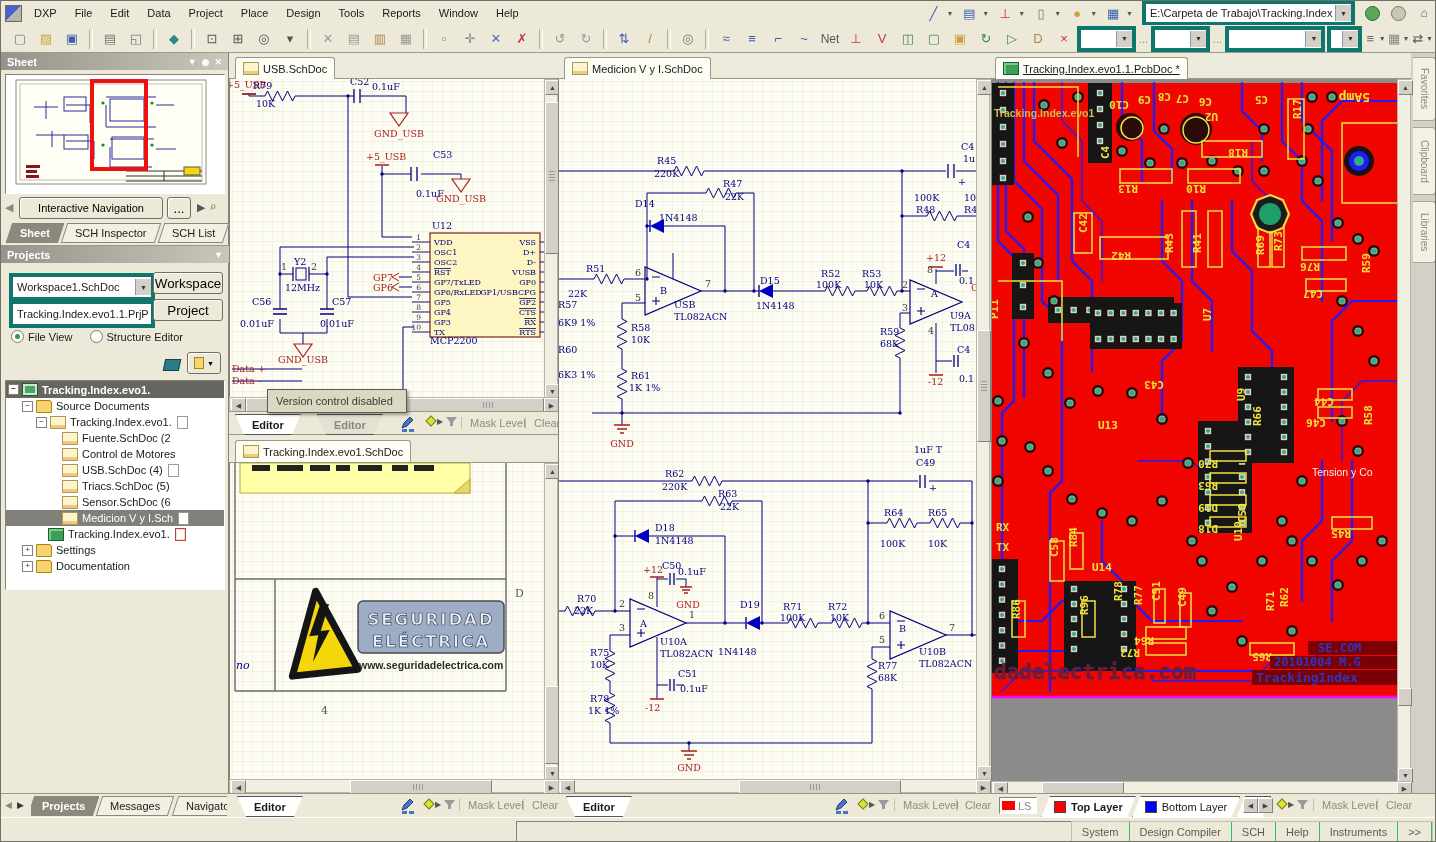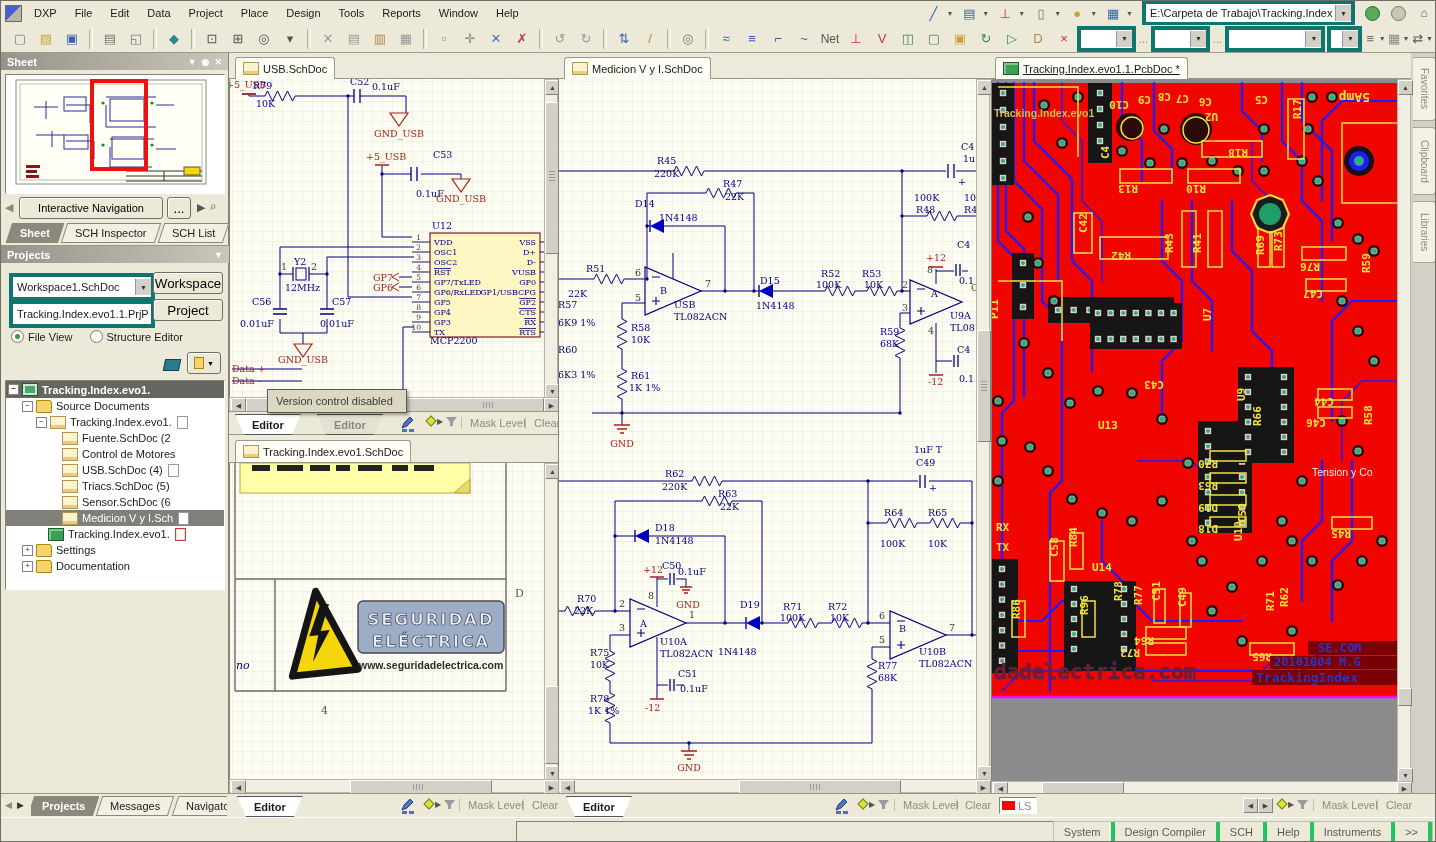--- a/index.html
+++ b/index.html
@@ -37,21 +37,21 @@
   .ticon.folder{background:#f7d370;border:1px solid #a8860d;border-radius:1px 3px 1px 1px;}
   .ticon.sheet{background:#fdf4cf;border:1px solid #b09a50;box-shadow:inset 0 -3px 0 #e8cf77;}
   .ticon.pcb{background:#3d9e57;border:1px solid #1c5e2e;box-shadow:inset 2px 2px 0 #7cc98f;}
   .ticon.project{background:#4da567;border:1px solid #205c33;box-shadow:inset 0 0 0 2px #cfe6d4;}
   .docbadge{width:9px;height:11px;border:1px solid #9a9a9a;background:#fff;margin-left:5px;flex:none;}
   .docbadge.red{border-color:#c04040;box-shadow:inset 0 0 0 1px #ffd7d7;}
   .radio{width:11px;height:11px;border-radius:50%;border:1px solid #7b7b6e;background:#fff;display:inline-block;vertical-align:-2px;margin-right:4px;position:relative;}
   .radio.on::after{content:"";position:absolute;left:3px;top:3px;width:5px;height:5px;border-radius:50%;background:#3a9a3a;}
   .vtab{position:absolute;left:1412px;width:22px;background:#f3f1e4;border:1px solid #a8a495;border-left:none;border-radius:0 4px 4px 0;writing-mode:vertical-rl;display:flex;align-items:center;justify-content:center;color:#8a887b;font-size:10px;}
   .statusbox{position:absolute;top:3px;height:19px;border:1px solid;border-color:#848278 #fff #fff #848278;display:flex;align-items:center;padding:0 6px;font-size:11px;}
-  .stbtn{height:19px;display:inline-flex;align-items:center;padding:0 10px;color:#5d5b50;border-right:4px solid #22c55e;}
+  .stbtn{height:19px;display:inline-flex;align-items:center;padding:0 10px;color:#5d5b50;border-right:1px solid #22c55e;}
   .layertab{height:20px;background:#fff;border:1px solid #555;clip-path:polygon(9px 0,100% 0,calc(100% - 9px) 100%,0 100%);display:inline-flex;align-items:center;padding:0 12px;margin-right:-4px;}
   .sq{width:10px;height:10px;display:inline-block;margin-right:5px;border:1px solid #444;}
   .tooltipbox{background:#dcd7c2;border:1px solid #5c5a50;box-shadow:2px 2px 3px rgba(0,0,0,.35);color:#3b3a33;display:flex;align-items:center;padding:0 8px;font-size:11px;}
   svg text{user-select:none;}
 </style>
 </head>
 <body>
 
 <div id="app">
 
@@ -1405,20 +1405,34 @@
           <path d="M1,2 H12 L8,7 V11 H5 V7 Z" fill="#9a9a9a"></path>
         </svg>
       </span>
     <span class="abs gray-lbl" style="left:893px;top:5px;border-left:1px solid #c2bfae;padding-left:8px;"><span>Mask Level</span></span>
     <span class="abs gray-lbl" style="left:955px;top:5px;border-left:1px solid #c2bfae;padding-left:8px;"><span>Clear</span></span>
 
     <span class="abs s3" style="left:998px;top:3px;width:38px;height:17px;background:#fff;display:flex;align-items:center;padding:0 2px;box-sizing:border-box;">
       <span style="width:13px;height:9px;background:#ff0000;display:inline-block;margin-right:3px;"></span>
         <span class="gray-lbl">LS</span>
     </span>
+    <div class="abs" id="layerTabs" style="left:1040px;top:2px;display:flex;">
+        <span class="layertab">
+          <span class="sq" style="background: rgb(255, 0, 0);"></span>
+          <span style="font-weight: bold;">Top Layer</span>
+        </span>
+        <span class="layertab">
+          <span class="sq" style="background: rgb(0, 0, 255);"></span>
+          <span>Bottom Layer</span>
+        </span>
+        <span class="layertab" style="padding-right: 4px;">
+          <span class="sq" style="background: rgb(255, 0, 255);"></span>
+          <span></span>
+        </span>
+      </div>
     <span class="abs sbarrow" style="left:1242px;top:4px;">◀</span>
     <span class="abs sbarrow" style="left:1257px;top:4px;">▶</span>
     <span class="abs" style="left:1277px;top:4px;display:flex;">
         <span style="width:6px;height:6px;background:#d8e23a;border:1px solid #7a7a20;transform:rotate(45deg);margin-top:2px;"></span>
         <span style="font-size:8px;color:#555;margin:2px 2px 0;">▶</span>
         <svg width="13" height="13">
           <path d="M1,2 H12 L8,7 V11 H5 V7 Z" fill="#9a9a9a"></path>
         </svg>
       </span>
     <span class="abs gray-lbl" style="left:1312px;top:5px;border-left:1px solid #c2bfae;padding-left:8px;"><span>Mask Level</span></span>

